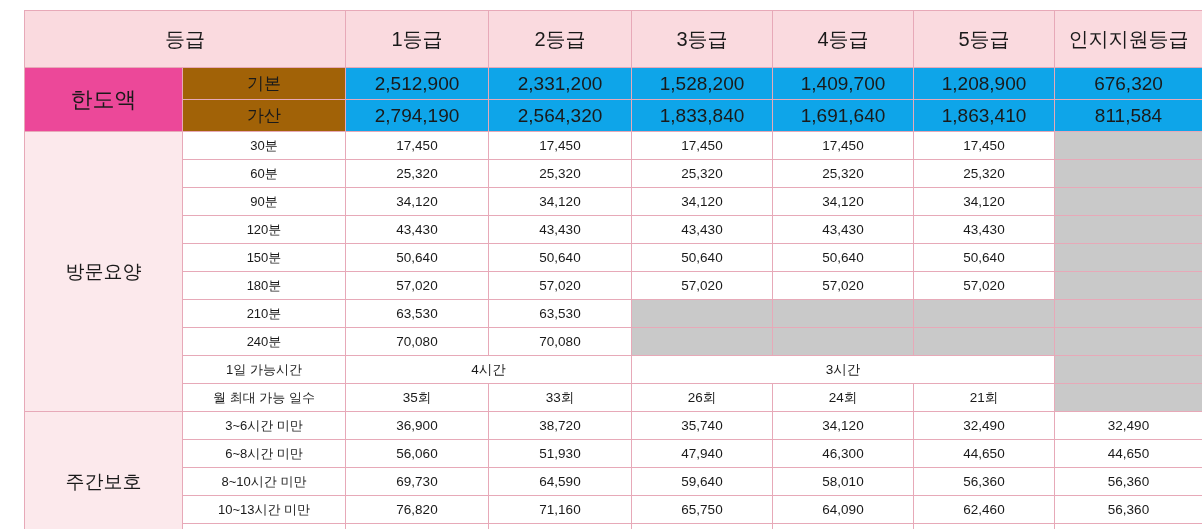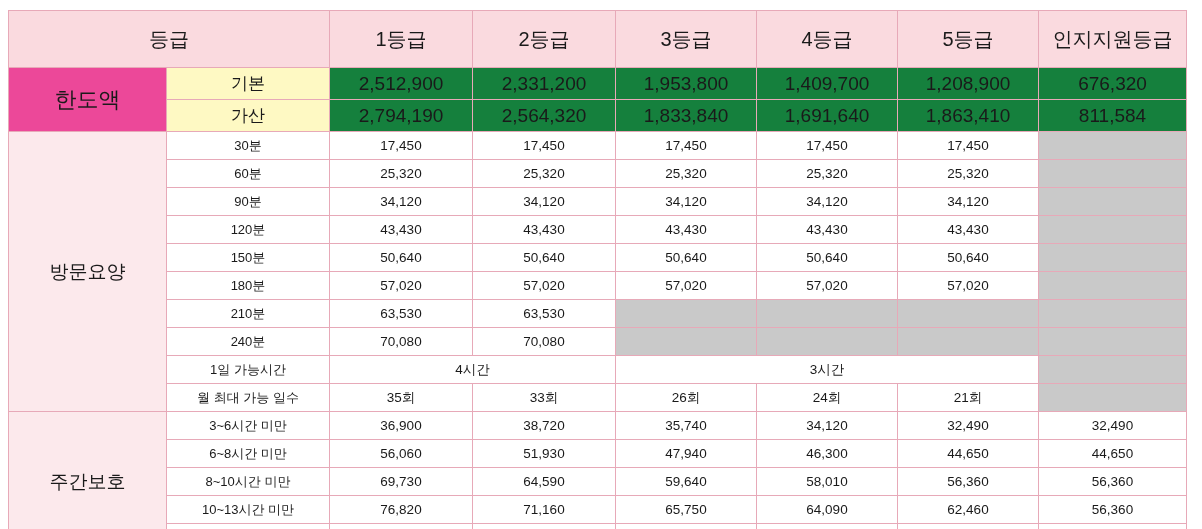--- a/index.html
+++ b/index.html
@@ -10,21 +10,21 @@
   body {
     font-family: "Liberation Sans", sans-serif;
     width: 1202px;
     height: 529px;
     overflow: hidden;
   }
   .sheet {
     width: 1202px;
     height: 386px;
     box-sizing: border-box;
-    padding: 10px 12px 12px 8px;
+    padding: 10px 12px 12px 24px;
   }
   table.grade-table {
     border-collapse: collapse;
     table-layout: fixed;
     width: 1178px;
   }
   table.grade-table td,
   table.grade-table th {
     border: 1px solid #e7a9b8;
     padding: 0;
@@ -40,27 +40,27 @@
     font-weight: bold;
     height: 56px;
   }
   
   .rowlabel-pink {
     background: #ec4899;
     font-size: 22px;
     font-weight: bold;
   }
   .sublabel-pink {
-    background: #fef9c3;
+    background: #a16207;
     font-size: 17px;
     font-weight: bold;
     height: 31px;
   }
   .limit-val {
-    background: #15803d;
+    background: #0ea5e9;
     font-size: 19px;
     font-weight: bold;
     height: 31px;
   }
   
   .section-label {
     background: #fce9ec;
     font-size: 19px;
     font-weight: bold;
     margin-left: 48px;
@@ -119,21 +119,21 @@
         <td class="hdr">4등급</td>
         <td class="hdr">5등급</td>
         <td class="hdr">인지지원등급</td>
       </tr>
 
       <tr>
         <td class="rowlabel-pink" rowspan="2">한도액</td>
         <td class="sublabel-pink">기본</td>
         <td class="limit-val">2,512,900</td>
         <td class="limit-val">2,331,200</td>
-        <td class="limit-val">1,953,800</td>
+        <td class="limit-val">1,528,200</td>
         <td class="limit-val">1,409,700</td>
         <td class="limit-val">1,208,900</td>
         <td class="limit-val">676,320</td>
       </tr>
 
       <tr>
         <td class="sublabel-pink">가산</td>
         <td class="limit-val">2,794,190</td>
         <td class="limit-val">2,564,320</td>
         <td class="limit-val">1,833,840</td>

